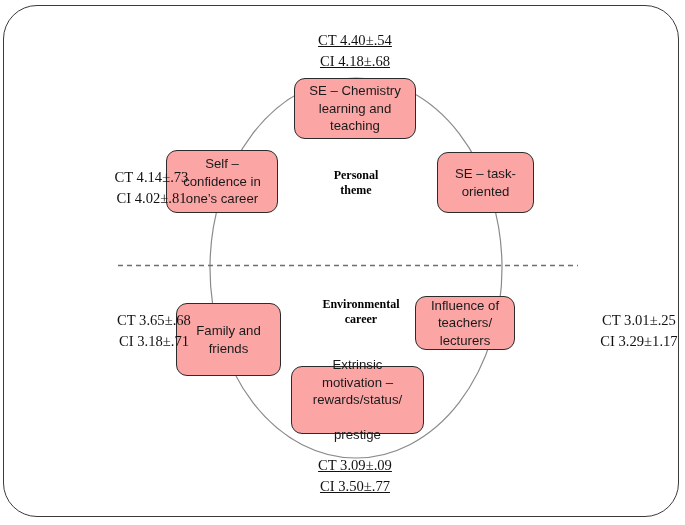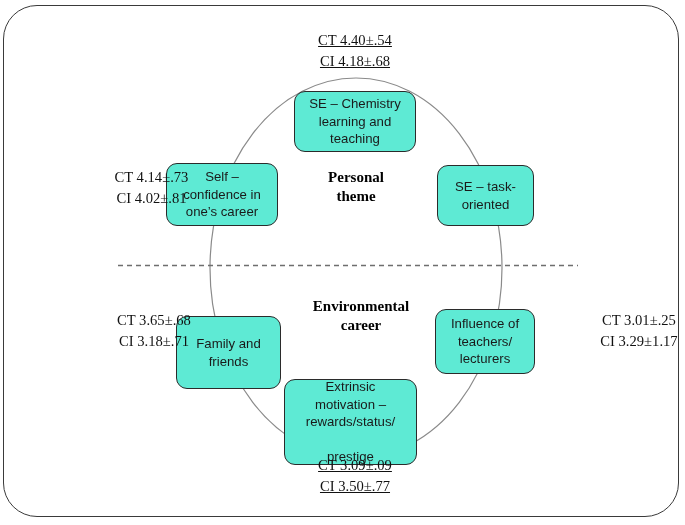--- a/index.html
+++ b/index.html
@@ -36,48 +36,47 @@
     left: 0; top: 0;
     width: 685px;
     height: 525px;
     overflow: visible;
   }
   .node {
     position: absolute;
     box-sizing: border-box;
     border: 1.5px solid #2b2b2b;
     border-radius: 11px;
-    background: #5eead4;
+    background: #fca5a5;
     display: flex;
     align-items: center;
     justify-content: center;
     text-align: center;
     font-family: "Liberation Sans", sans-serif;
     font-size: 13.2px;
     line-height: 1.32;
     color: #1a1a1a;
     padding: 2px 4px;
-    margin-top: 13px;
   }
   .node span { display: block; width: 100%; white-space: pre-line; }
   .annot {
     position: absolute;
     font-family: "Liberation Serif", serif;
     font-size: 14.6px;
     line-height: 1.42;
     color: #111111;
     white-space: pre-line;
   }
   .annot.center { text-align: center; text-decoration: underline; }
   .annot.left { text-align: center; margin-left: 29px; }
   .theme-label {
     position: absolute;
     font-family: "Liberation Serif", serif;
     font-weight: bold;
-    font-size: 15px;
+    font-size: 12px;
     line-height: 1.28;
     color: #000000;
     text-align: center;
     white-space: pre-line;
   }
 </style>
 </head>
 <body>
 
 <div id="stage">
@@ -104,27 +103,27 @@
     <span>SE – task-
 oriented</span>
   </div>
 
   <div class="node" style="left:166px; top:150px; width:112px; height:63px;">
     <span>Self –
 confidence in
 one’s career</span>
   </div>
 
-  <div class="node" style="left:435px; top:296px; width:100px; height:65px;">
+  <div class="node" style="left:415px; top:296px; width:100px; height:54px;">
     <span>Influence of
 teachers/
 lecturers</span>
   </div>
 
-  <div class="node" style="left:284px; top:366px; width:133px; height:86px;">
+  <div class="node" style="left:291px; top:366px; width:133px; height:68px;">
     <span>Extrinsic
 motivation –
 rewards/status/
 
 prestige</span>
   </div>
 
   <div class="node" style="left:176px; top:303px; width:105px; height:73px;">
     <span>Family and
 friends</span>

